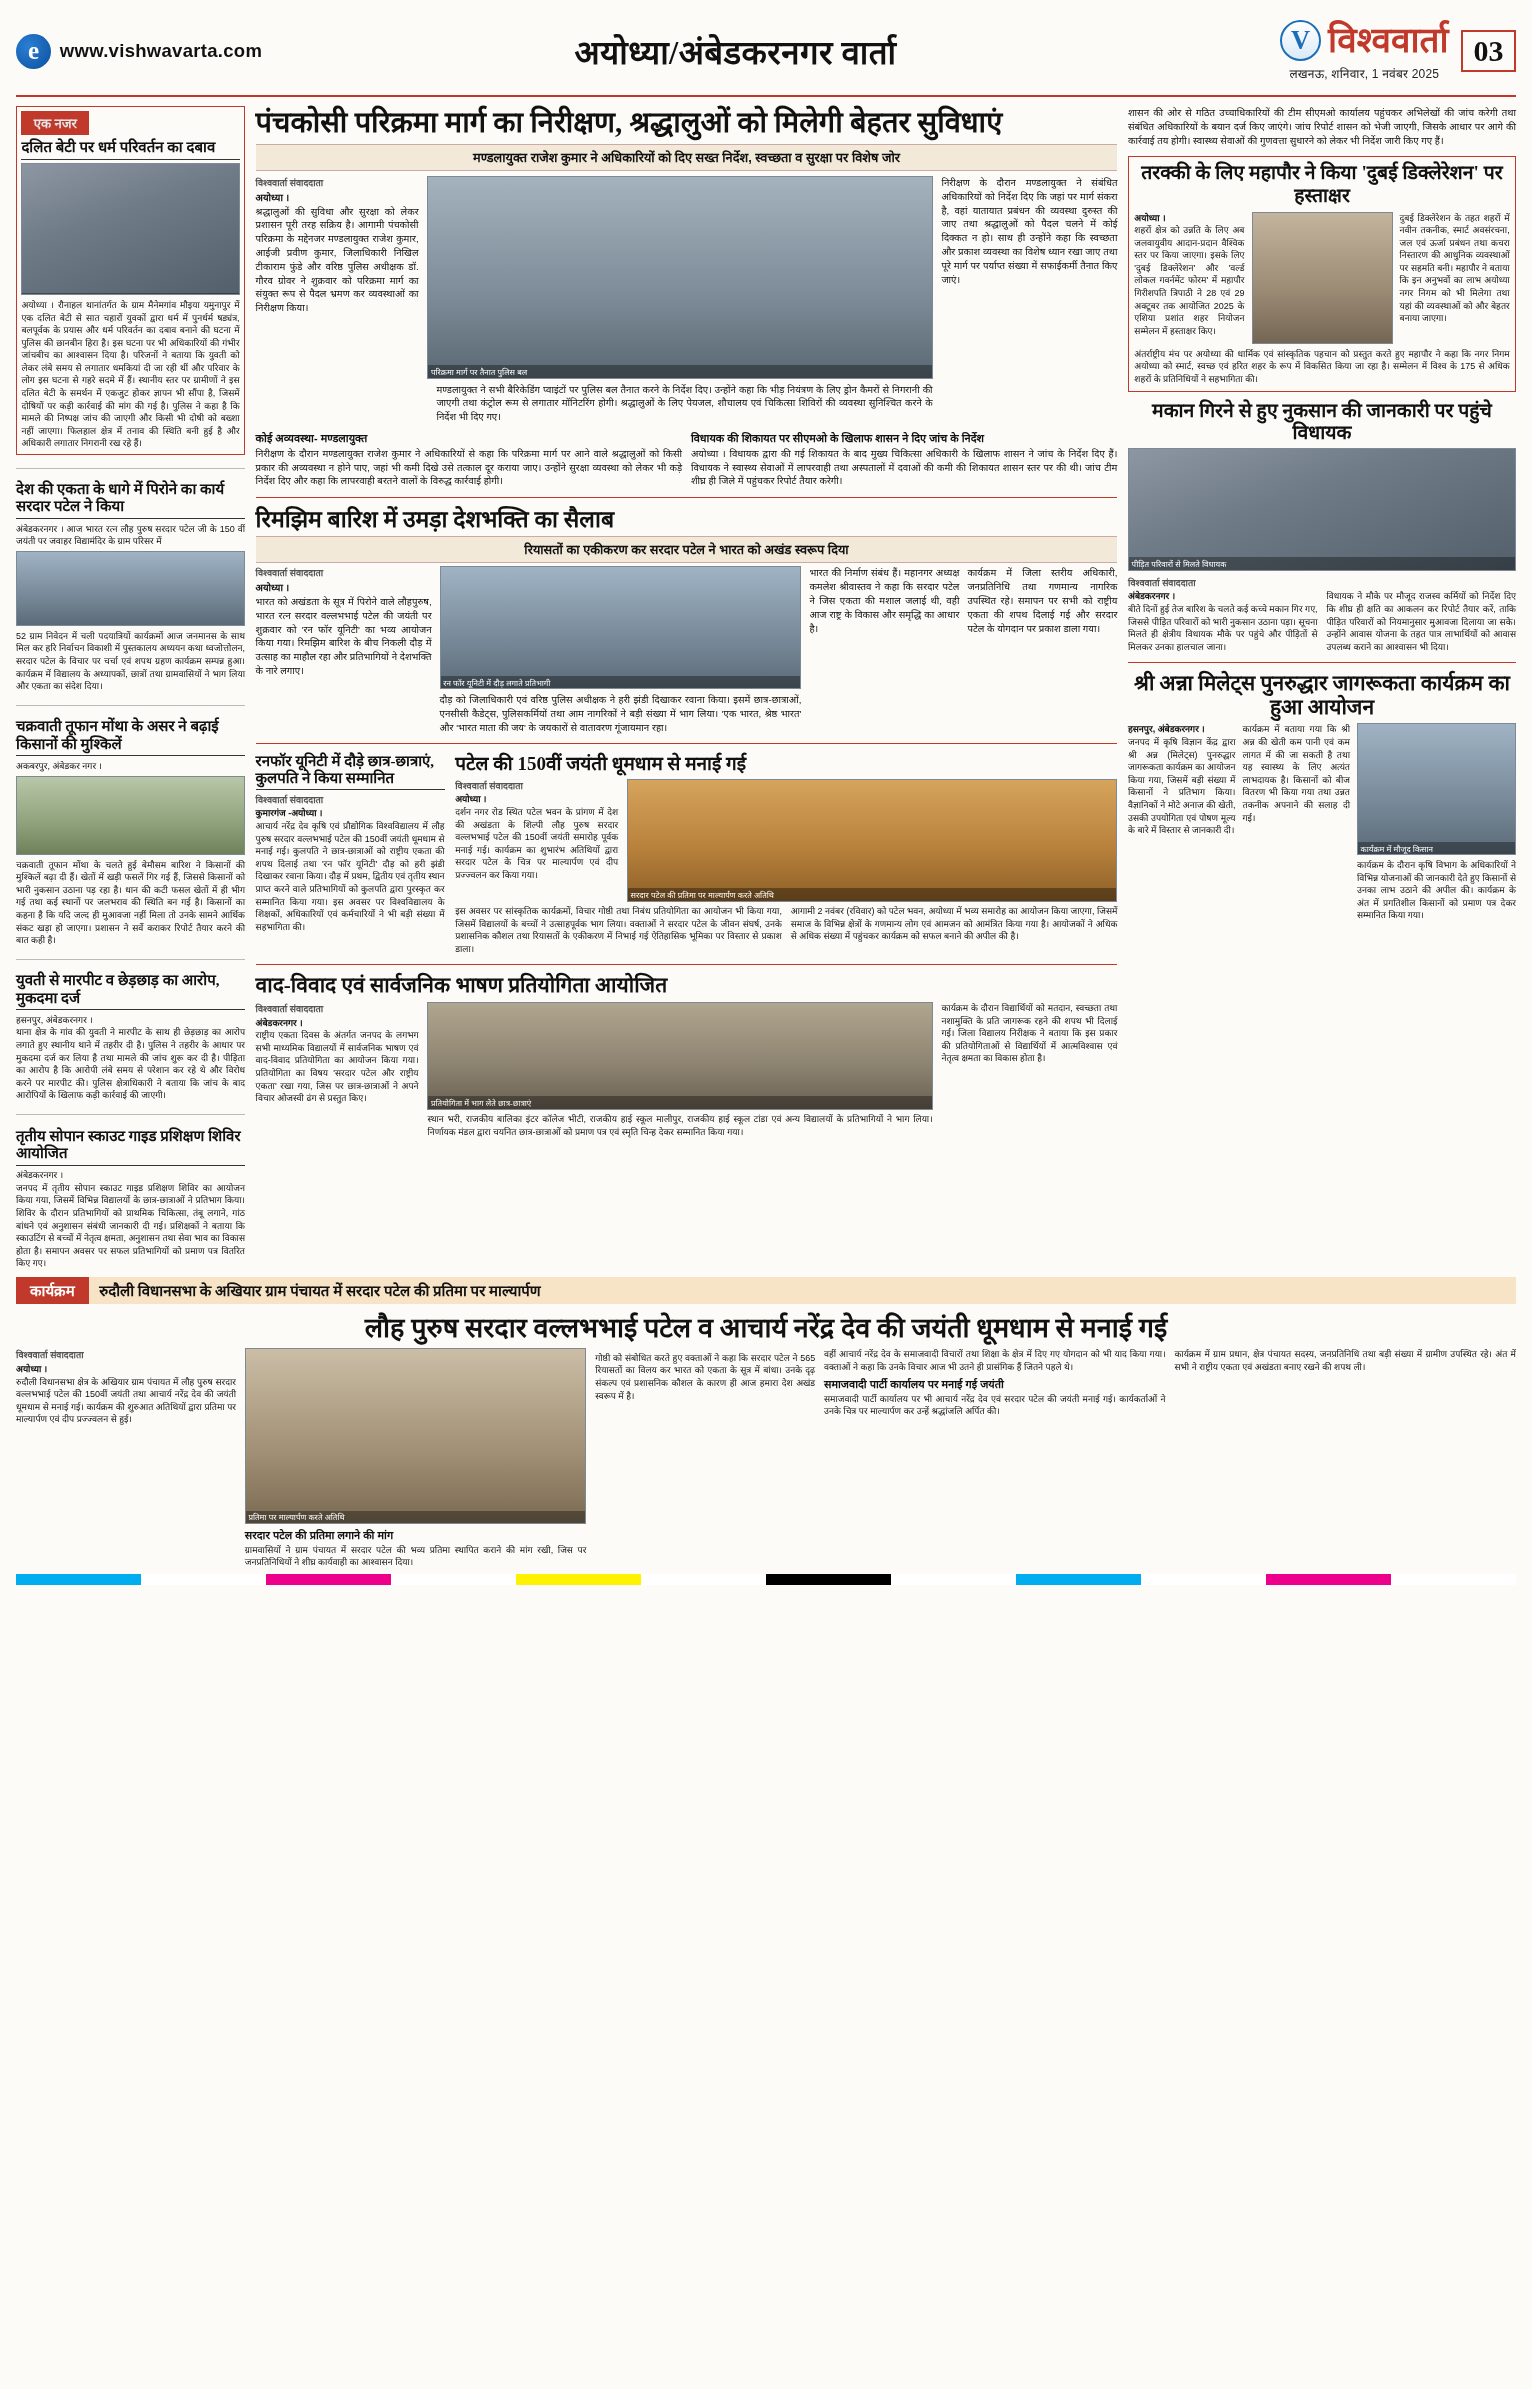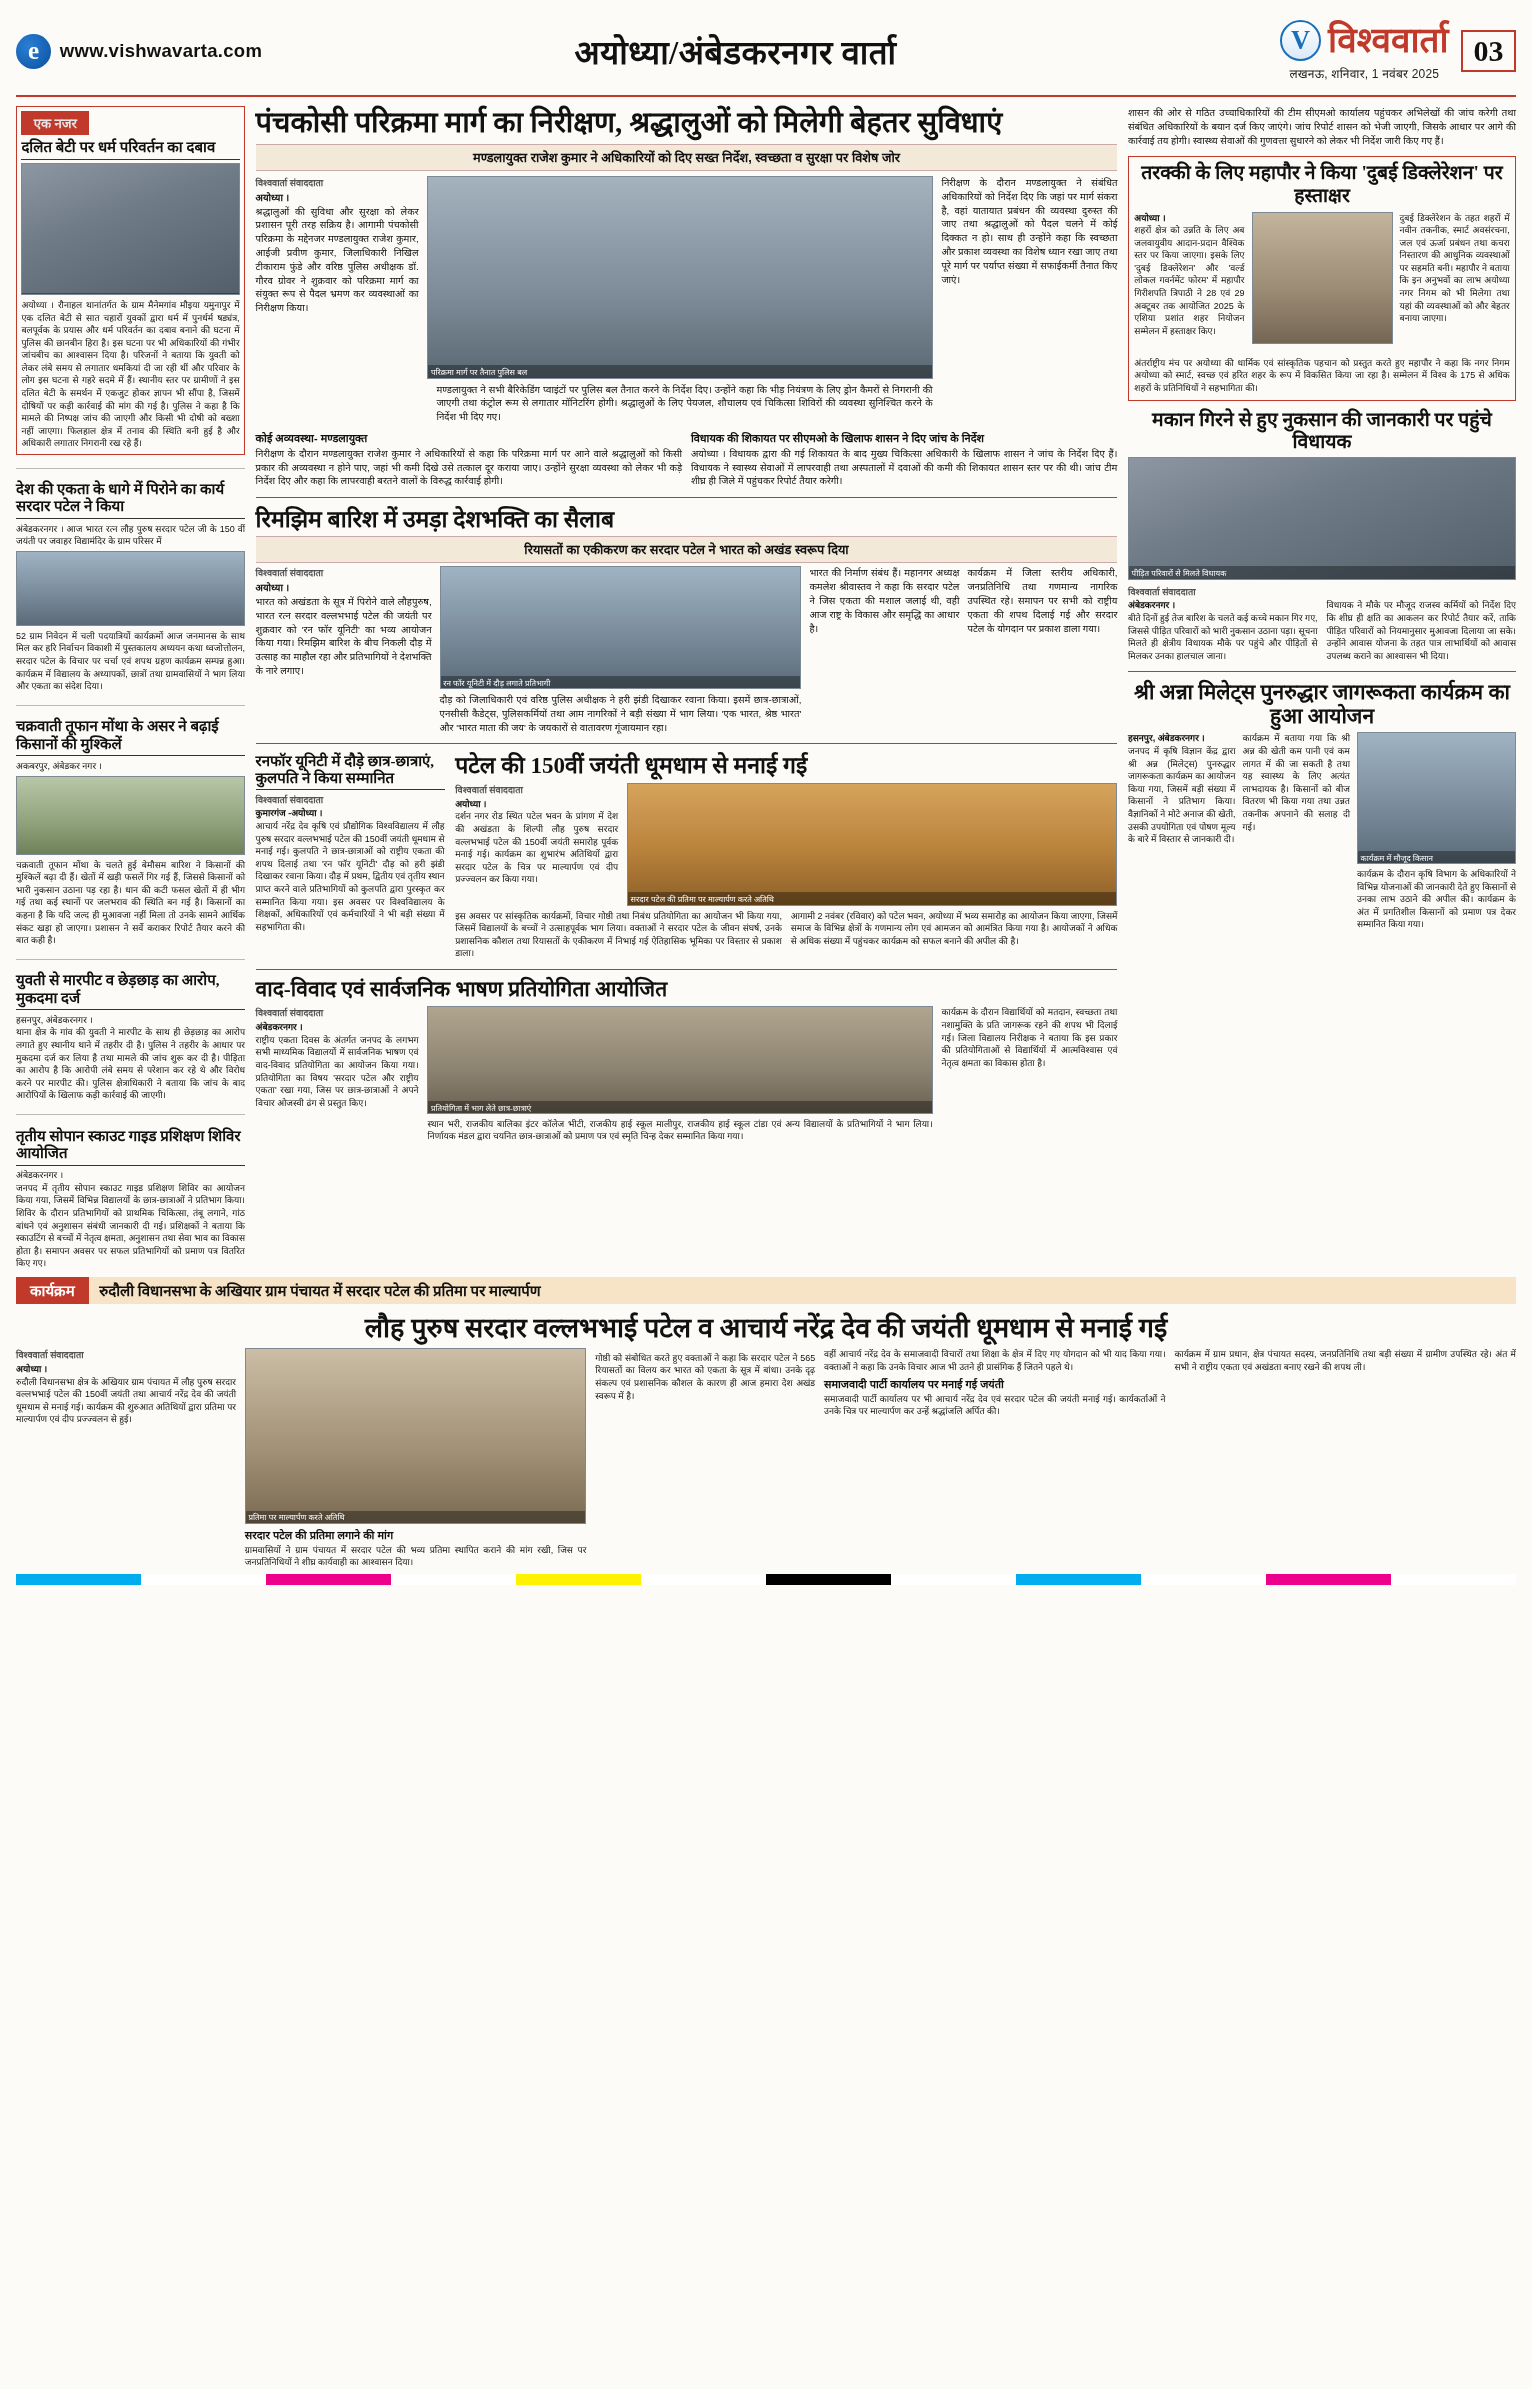--- a/index.html
+++ b/index.html
@@ -263,21 +263,21 @@
 
       <div style="display:grid;grid-template-columns:189px 1fr;gap:10.6px;">
         <div>
           <div class="hl" style="font-size:15px;border-bottom:0.9px solid #333;padding-bottom:2.6px;">रनफॉर यूनिटी में दौड़े छात्र-छात्राएं, कुलपति ने किया सम्मानित</div>
           <div class="byline" style="margin-top:2.6px;">विश्ववार्ता संवाददाता</div>
           <div class="txt2"><b>कुमारगंज -अयोध्या ।</b></div>
           <div class="txt2">आचार्य नरेंद्र देव कृषि एवं प्रौद्योगिक विश्वविद्यालय में लौह पुरुष सरदार वल्लभभाई पटेल की 150वीं जयंती धूमधाम से मनाई गई। कुलपति ने छात्र-छात्राओं को राष्ट्रीय एकता की शपथ दिलाई तथा 'रन फॉर यूनिटी' दौड़ को हरी झंडी दिखाकर रवाना किया। दौड़ में प्रथम, द्वितीय एवं तृतीय स्थान प्राप्त करने वाले प्रतिभागियों को कुलपति द्वारा पुरस्कृत कर सम्मानित किया गया। इस अवसर पर विश्वविद्यालय के शिक्षकों, अधिकारियों एवं कर्मचारियों ने भी बड़ी संख्या में सहभागिता की।</div>
         </div>
 
         <div>
-          <div class="hl" style="font-size:23px;">पटेल की 150वीं जयंती धूमधाम से मनाई गई</div>
+          <div class="hl" style="font-size:19px;">पटेल की 150वीं जयंती धूमधाम से मनाई गई</div>
           <div style="display:grid;grid-template-columns:163px 1fr;gap:8.8px;margin-top:4.4px;">
             <div>
               <div class="byline">विश्ववार्ता संवाददाता</div>
               <div class="txt2"><b>अयोध्या ।</b></div>
               <div class="txt2">दर्शन नगर रोड स्थित पटेल भवन के प्रांगण में देश की अखंडता के शिल्पी लौह पुरुष सरदार वल्लभभाई पटेल की 150वीं जयंती समारोह पूर्वक मनाई गई। कार्यक्रम का शुभारंभ अतिथियों द्वारा सरदार पटेल के चित्र पर माल्यार्पण एवं दीप प्रज्ज्वलन कर किया गया।</div>
             </div>
             <div>
               <div class="photo ph-saffron" style="height:123px;">
                 <div class="cap">सरदार पटेल की प्रतिमा पर माल्यार्पण करते अतिथि</div>
               </div>
@@ -319,21 +319,21 @@
       <div class="boxed">
         <div class="hl hl-box-title">तरक्की के लिए महापौर ने किया 'दुबई डिक्लेरेशन' पर हस्ताक्षर</div>
         <div style="display:grid;grid-template-columns:1fr 141px 1fr;gap:7px;margin-top:4.4px;">
           <div>
             <div class="txt2"><b>अयोध्या ।</b></div>
             <div class="txt2">शहरों क्षेत्र को उन्नति के लिए अब जलवायुवीय आदान-प्रदान वैश्विक स्तर पर किया जाएगा। इसके लिए 'दुबई डिक्लेरेशन' और 'वर्ल्ड लोकल गवर्नमेंट फोरम' में महापौर गिरीशपति त्रिपाठी ने 28 एवं 29 अक्टूबर तक आयोजित 2025 के एशिया प्रशांत शहर नियोजन सम्मेलन में हस्ताक्षर किए।</div>
           </div>
           <div class="photo ph-man" style="height:132px;"></div>
           <div class="txt2">दुबई डिक्लेरेशन के तहत शहरों में नवीन तकनीक, स्मार्ट अवसंरचना, जल एवं ऊर्जा प्रबंधन तथा कचरा निस्तारण की आधुनिक व्यवस्थाओं पर सहमति बनी। महापौर ने बताया कि इन अनुभवों का लाभ अयोध्या नगर निगम को भी मिलेगा तथा यहां की व्यवस्थाओं को और बेहतर बनाया जाएगा।</div>
         </div>
-        <div class="txt2" style="margin-top:13px;">अंतर्राष्ट्रीय मंच पर अयोध्या की धार्मिक एवं सांस्कृतिक पहचान को प्रस्तुत करते हुए महापौर ने कहा कि नगर निगम अयोध्या को स्मार्ट, स्वच्छ एवं हरित शहर के रूप में विकसित किया जा रहा है। सम्मेलन में विश्व के 175 से अधिक शहरों के प्रतिनिधियों ने सहभागिता की।</div>
+        <div class="txt2" style="margin-top:4px;">अंतर्राष्ट्रीय मंच पर अयोध्या की धार्मिक एवं सांस्कृतिक पहचान को प्रस्तुत करते हुए महापौर ने कहा कि नगर निगम अयोध्या को स्मार्ट, स्वच्छ एवं हरित शहर के रूप में विकसित किया जा रहा है। सम्मेलन में विश्व के 175 से अधिक शहरों के प्रतिनिधियों ने सहभागिता की।</div>
       </div>
 
       <div>
         <div class="hl" style="font-size:19.4px;text-align:center;">मकान गिरने से हुए नुकसान की जानकारी पर पहुंचे विधायक</div>
         <div class="photo ph-people" style="height:123px;margin:4.4px 0;">
           <div class="cap">पीड़ित परिवारों से मिलते विधायक</div>
         </div>
         <div class="byline">विश्ववार्ता संवाददाता</div>
         <div class="cols2">
           <div class="txt2"><b>अंबेडकरनगर ।</b></div>

